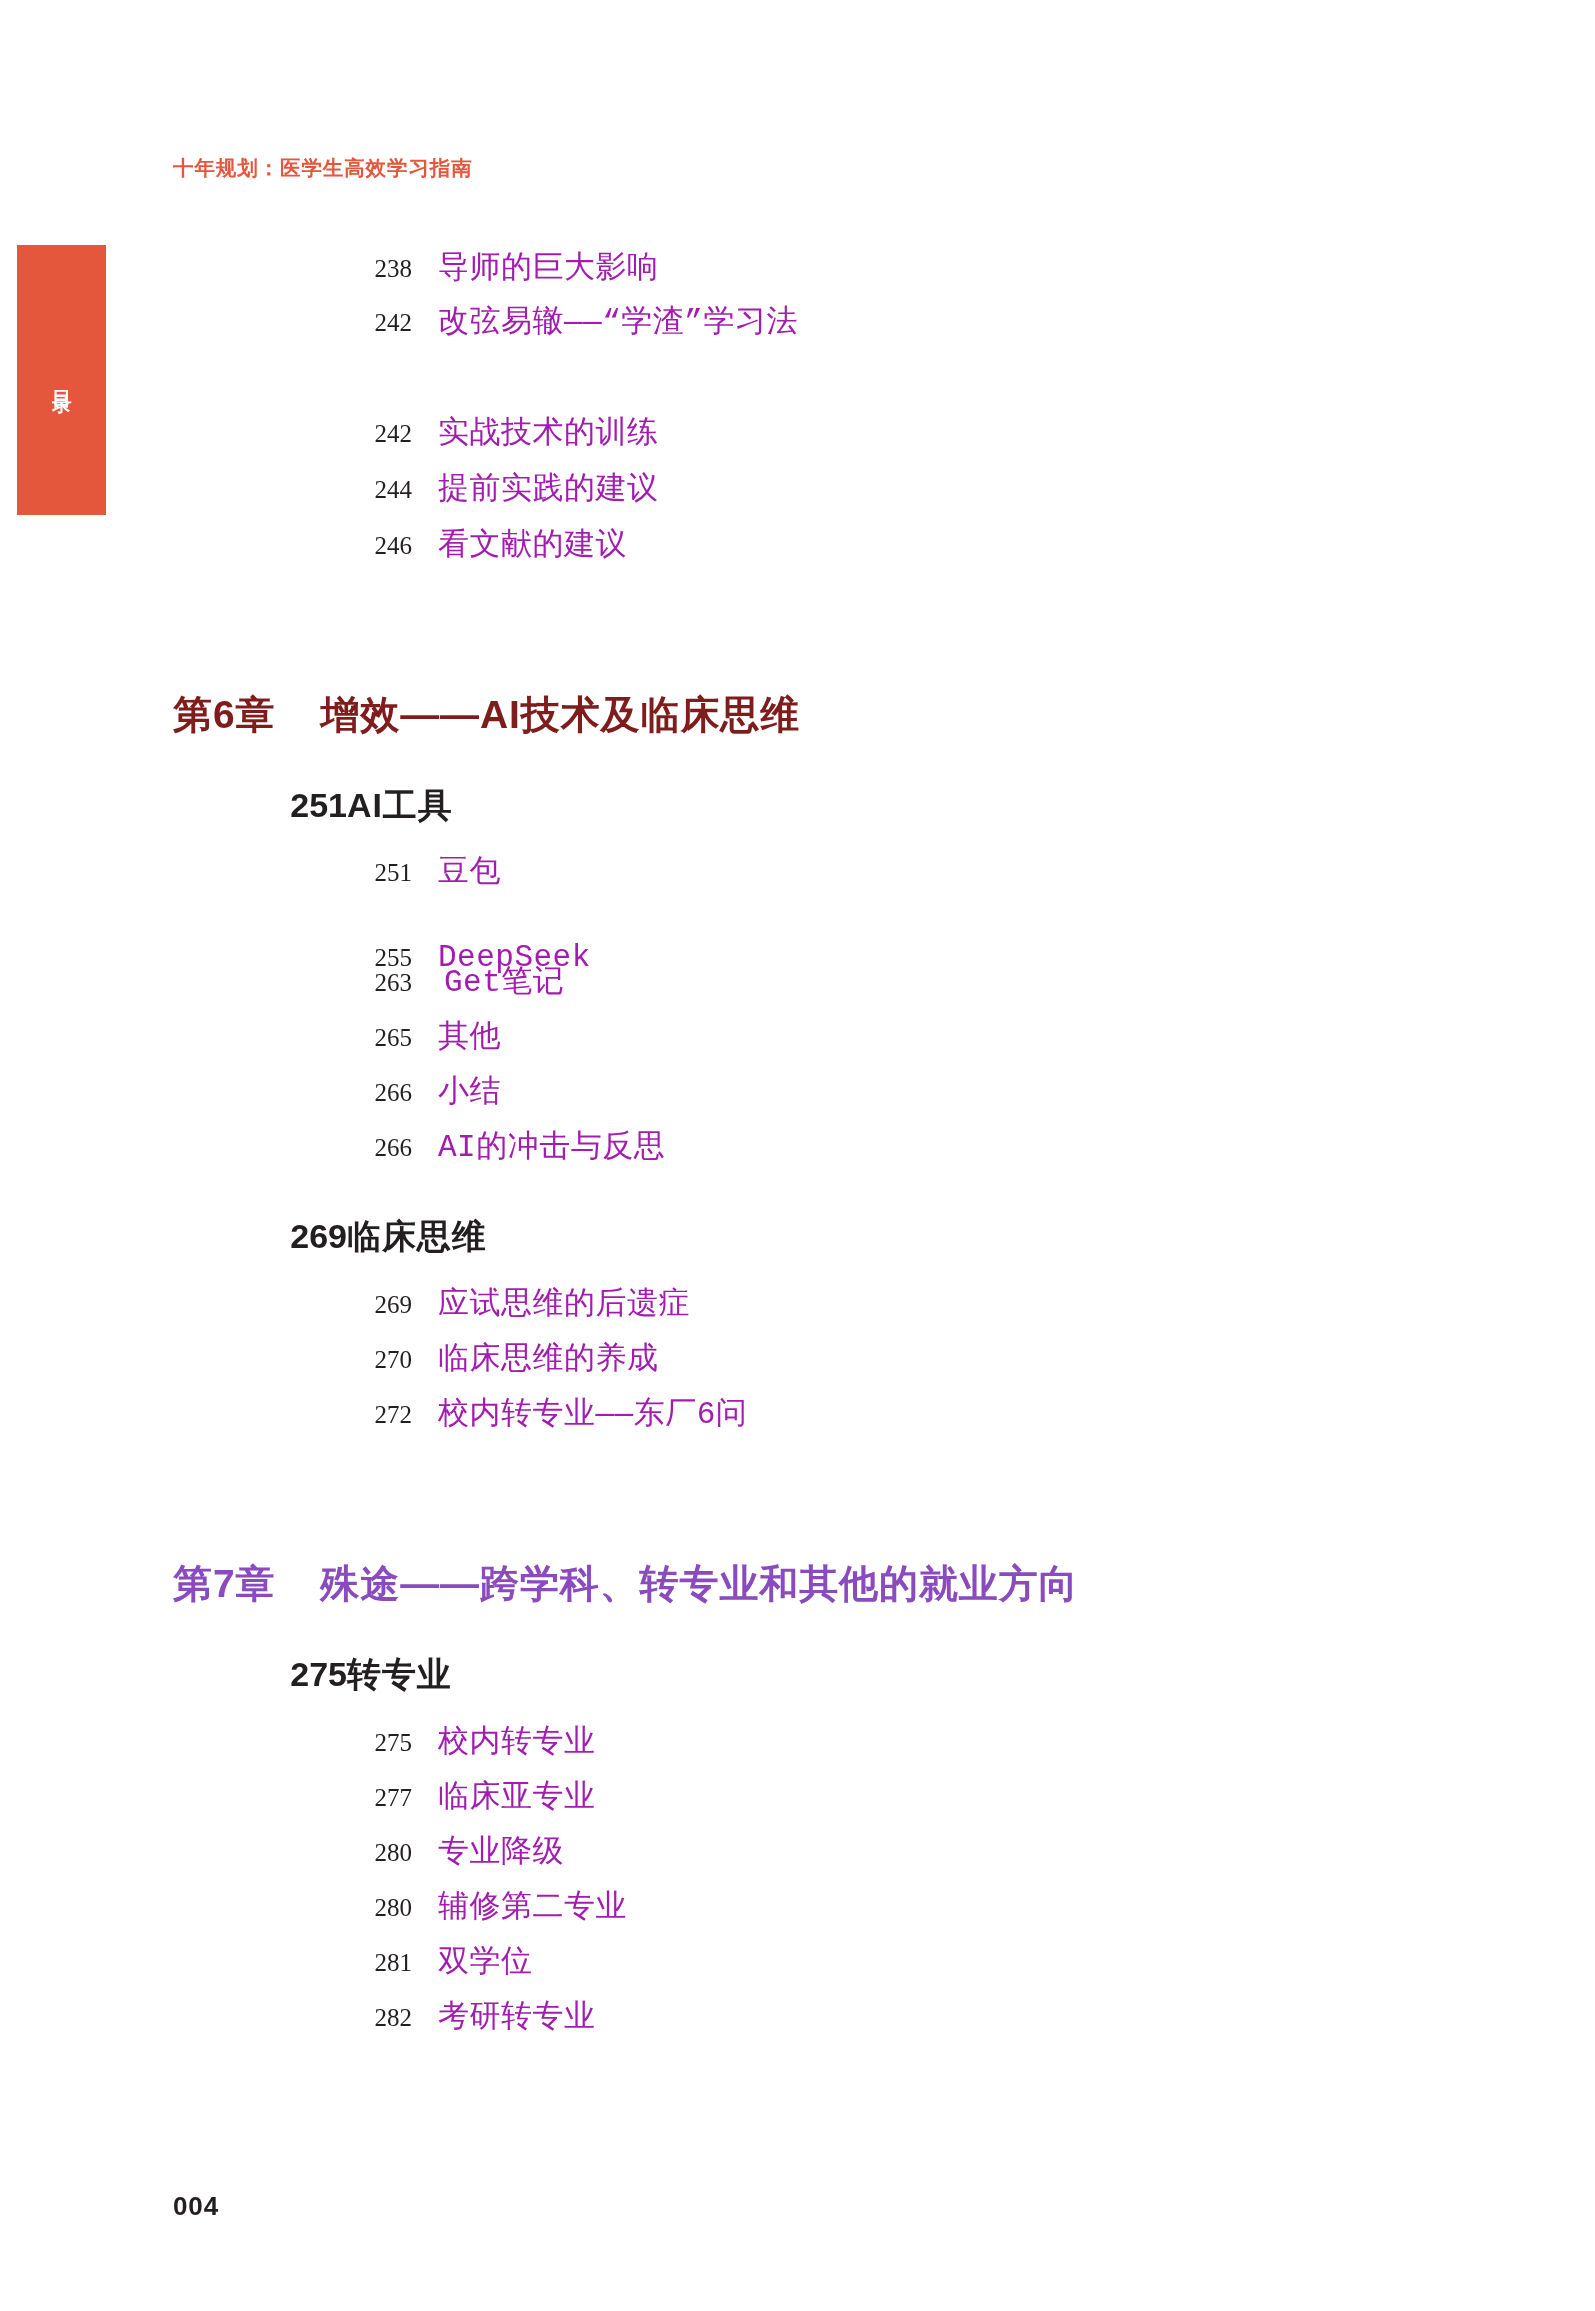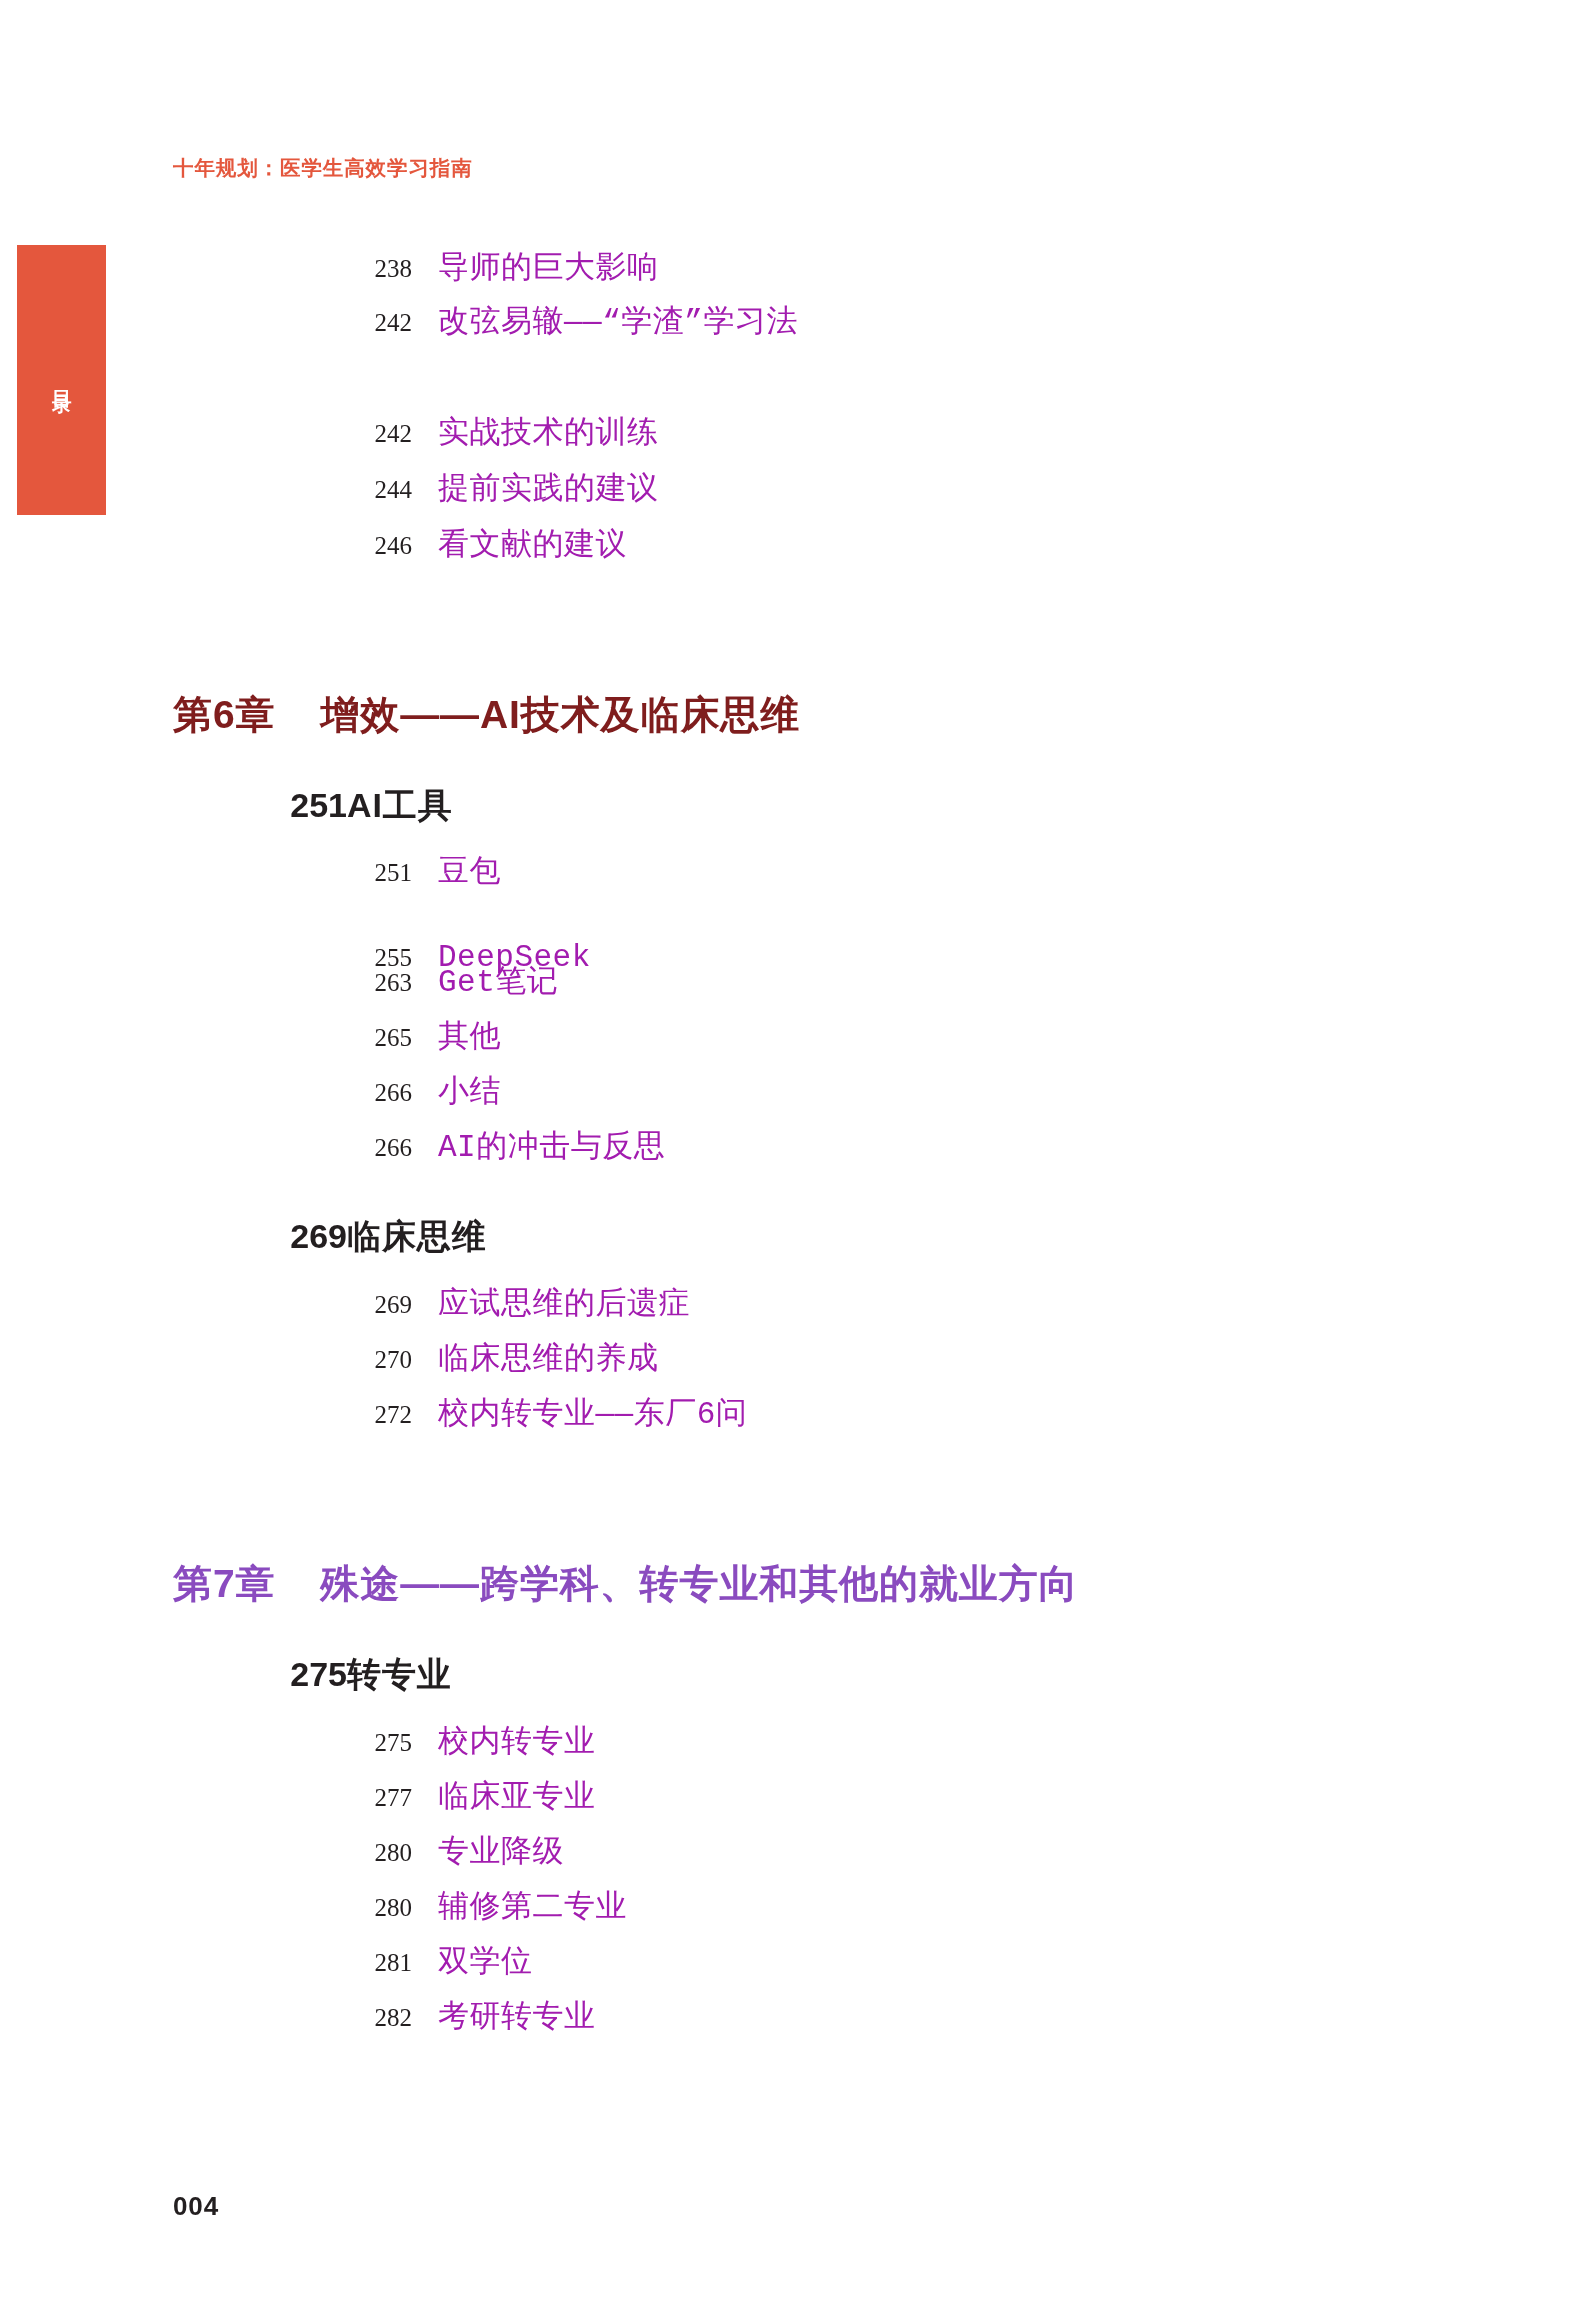--- a/index.html
+++ b/index.html
@@ -173,21 +173,21 @@
   </div>
 
   <div class="entry" style="left:332px; top:850px;">
     <span class="pg">251</span>
     <span class="tt">豆包</span>
   </div>
   <div class="entry" style="left:332px; top:905px;margin-top:35px;">
     <span class="pg">255</span>
     <span class="tt">DeepSeek</span>
   </div>
-  <div class="entry" style="left:332px; top:960px;">
+  <div class="entry" style="left:332px; top:960px;gap:6px;">
     <span class="pg">263</span>
     <span class="tt">Get笔记</span>
   </div>
   <div class="entry" style="left:332px; top:1015px;">
     <span class="pg">265</span>
     <span class="tt">其他</span>
   </div>
   <div class="entry" style="left:332px; top:1070px;">
     <span class="pg">266</span>
     <span class="tt">小结</span>

